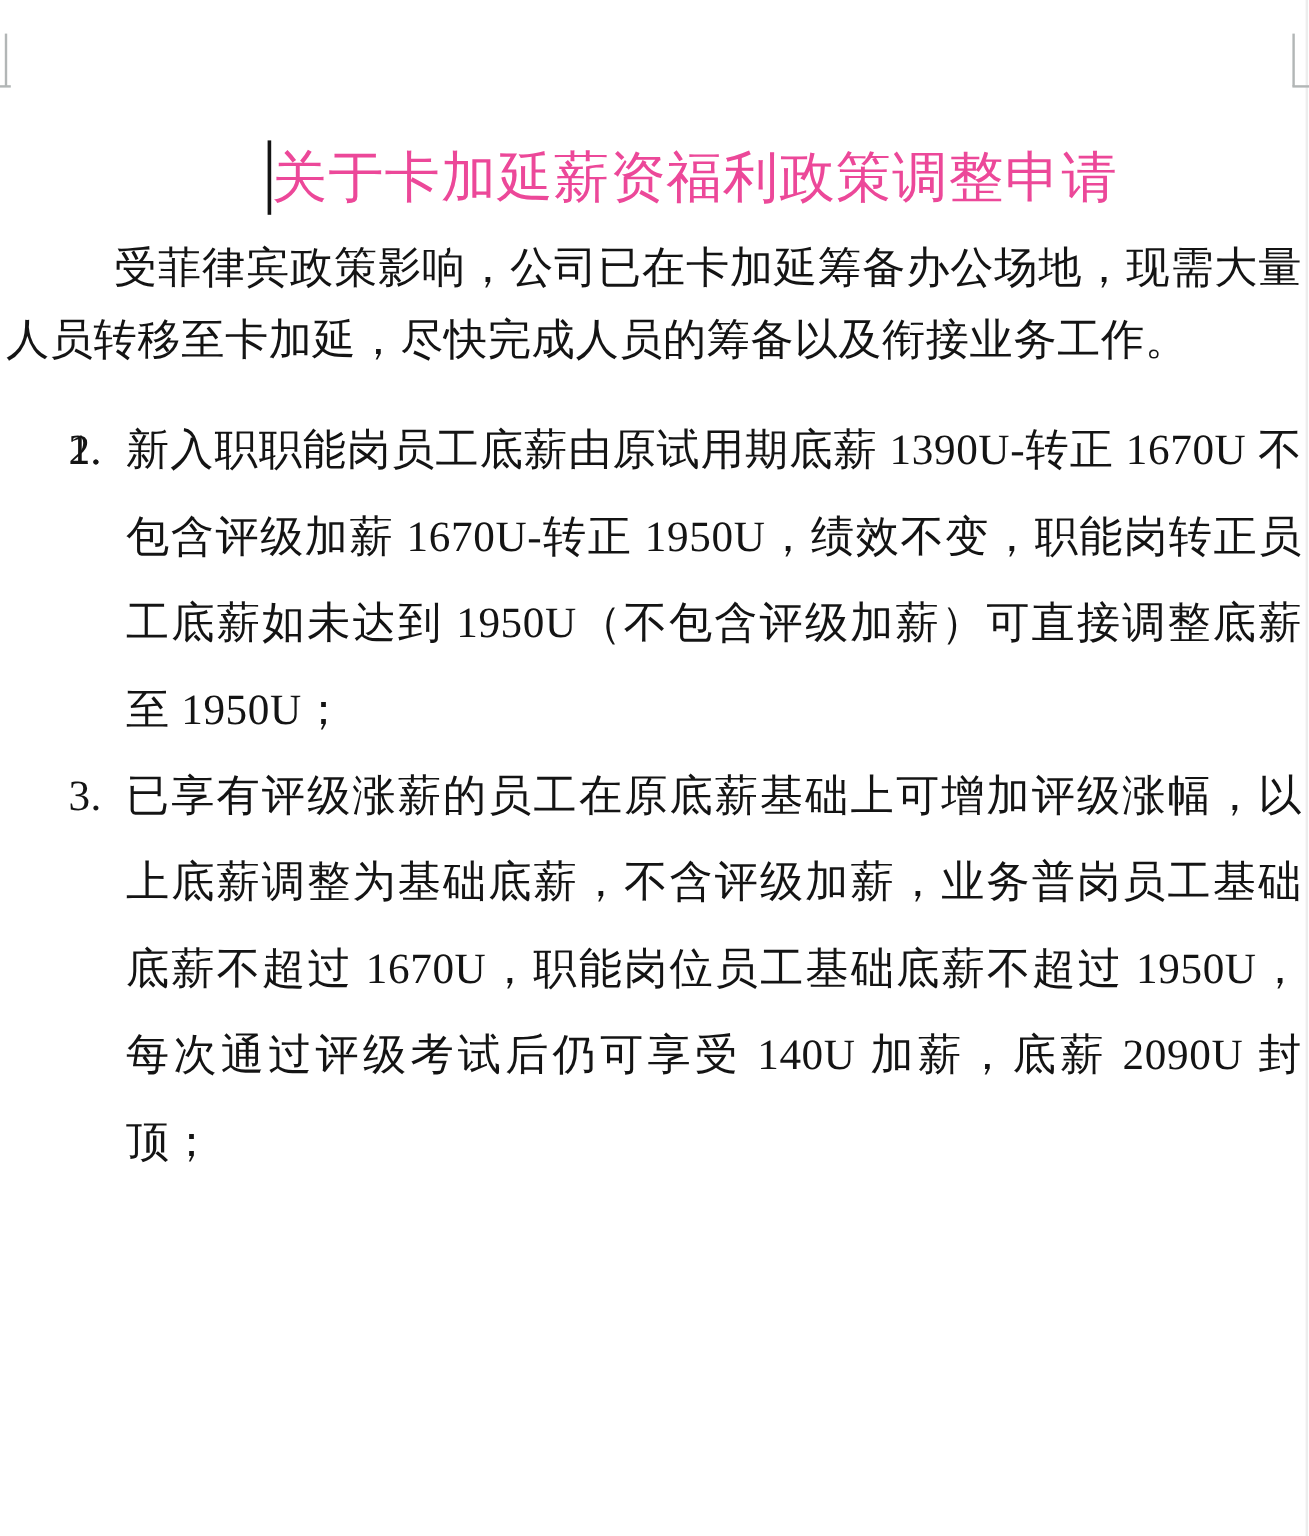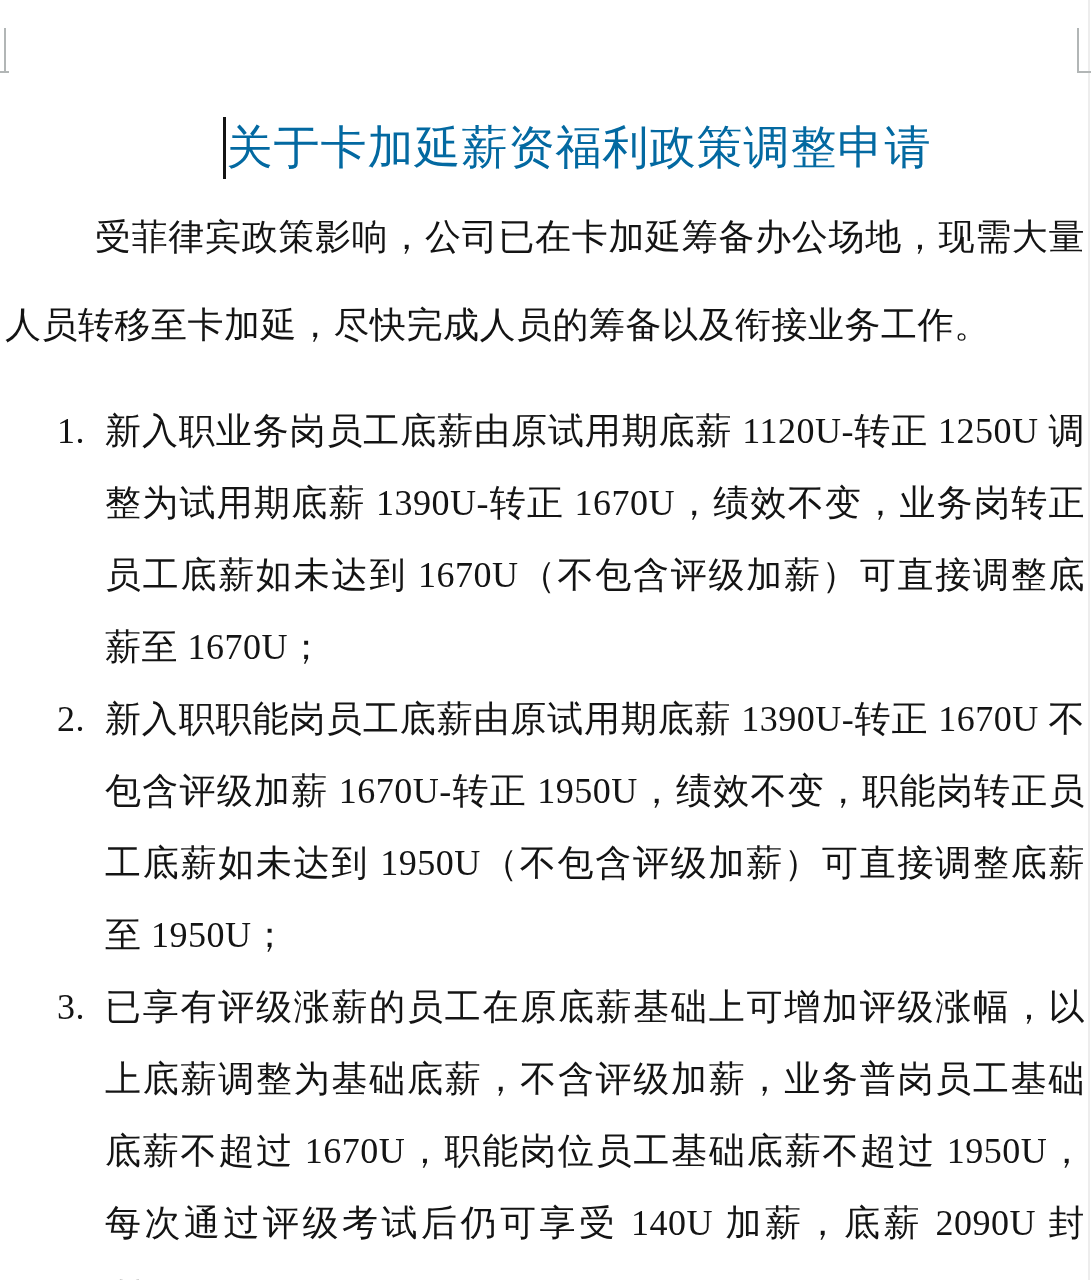--- a/index.html
+++ b/index.html
@@ -49,32 +49,32 @@
     height: 80px;
     display: flex;
     justify-content: center;
     align-items: center;
   }
   .doc-title {
     font-size: 46px;
     line-height: 80px;
     letter-spacing: 1px;
     white-space: nowrap;
-    color: #0369a1;
+    color: #ec4899;
   }
   .caret {
     display: inline-block;
     width: 3px;
     height: 62px;
     background: #141414;
     margin-right: 1px;
   }
   .para {
     font-size: 36px;
-    line-height: 88px;
+    line-height: 60px;
     text-align: justify;
     text-justify: inter-ideograph;
     letter-spacing: 0.5px;
     margin: 0;
   }
   .para-1 { margin-top: 5px; text-indent: 90px; }
   .para-2 { text-indent: 52px; }
   .num-list {
     margin-top: 26px;
   }
@@ -114,21 +114,20 @@
       <span class="doc-title">关于卡加延薪资福利政策调整申请</span>
     </div>
 
     <p class="para para-1">受菲律宾政策影响，公司已在卡加延筹备办公场地，现需大量人员转移至卡加延，尽快完成人员的筹备以及衔接业务工作。</p>
 
 
     <div class="num-list">
 
       <div class="num-item">
         <span class="item-number">1.</span>
-        <span>新入职业务岗员工底薪由原试用期底薪 1120U-转正 1250U 调整为试用期底薪 1390U-转正 1670U，绩效不变，业务岗转正员工底薪如未达到 1670U（不包含评级加薪）可直接调整底薪至 1670U；</span>
       </div>
 
       <div class="num-item">
         <span class="item-number">2.</span>
         <span>新入职职能岗员工底薪由原试用期底薪 1390U-转正 1670U 不包含评级加薪 1670U-转正 1950U，绩效不变，职能岗转正员工底薪如未达到 1950U（不包含评级加薪）可直接调整底薪至 1950U；</span>
       </div>
 
       <div class="num-item">
         <span class="item-number">3.</span>
         <span>已享有评级涨薪的员工在原底薪基础上可增加评级涨幅，以上底薪调整为基础底薪，不含评级加薪，业务普岗员工基础底薪不超过 1670U，职能岗位员工基础底薪不超过 1950U，每次通过评级考试后仍可享受 140U 加薪，底薪 2090U 封顶；</span>

